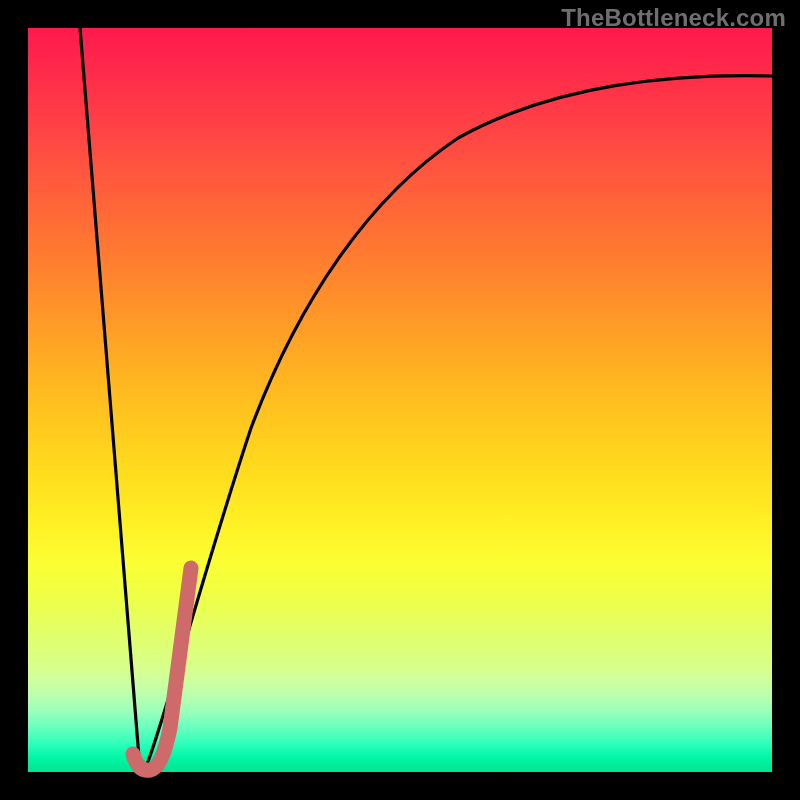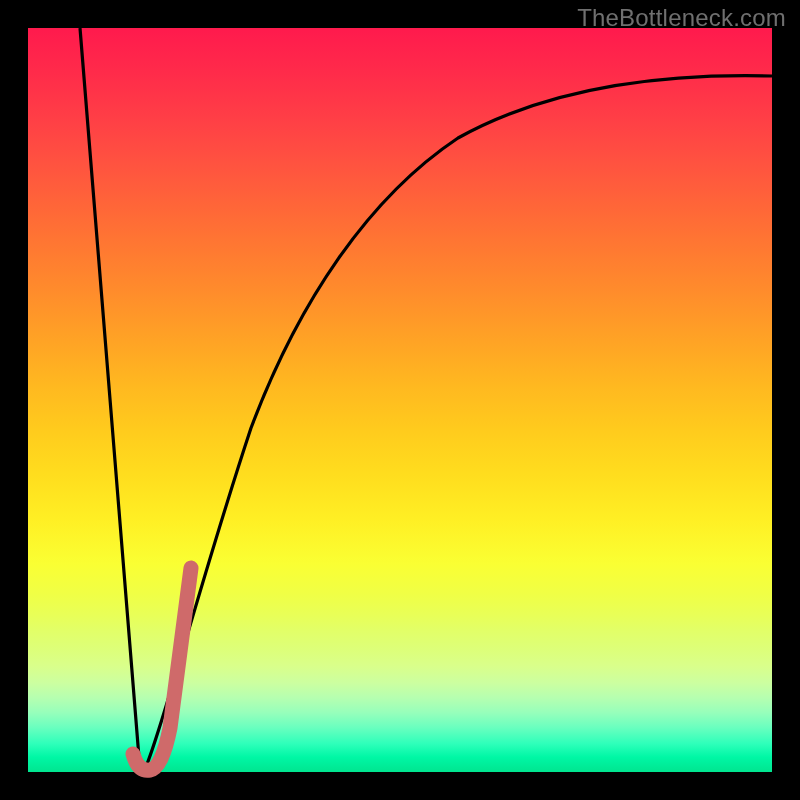--- a/index.html
+++ b/index.html
@@ -54,21 +54,21 @@
       #00f7a5 98%,
       #00e58f 100%
     );
   }
   .watermark {
     position: absolute;
     top: 4px;
     right: 14px;
     color: #6f6f6f;
     font-size: 24px;
-    font-weight: 400;
+    font-weight: 700;
     letter-spacing: 0.2px;
     user-select: none;
   }
   svg.curve {
     position: absolute;
     left: 0;
     top: 0;
     width: 744px;
     height: 744px;
     overflow: visible;

